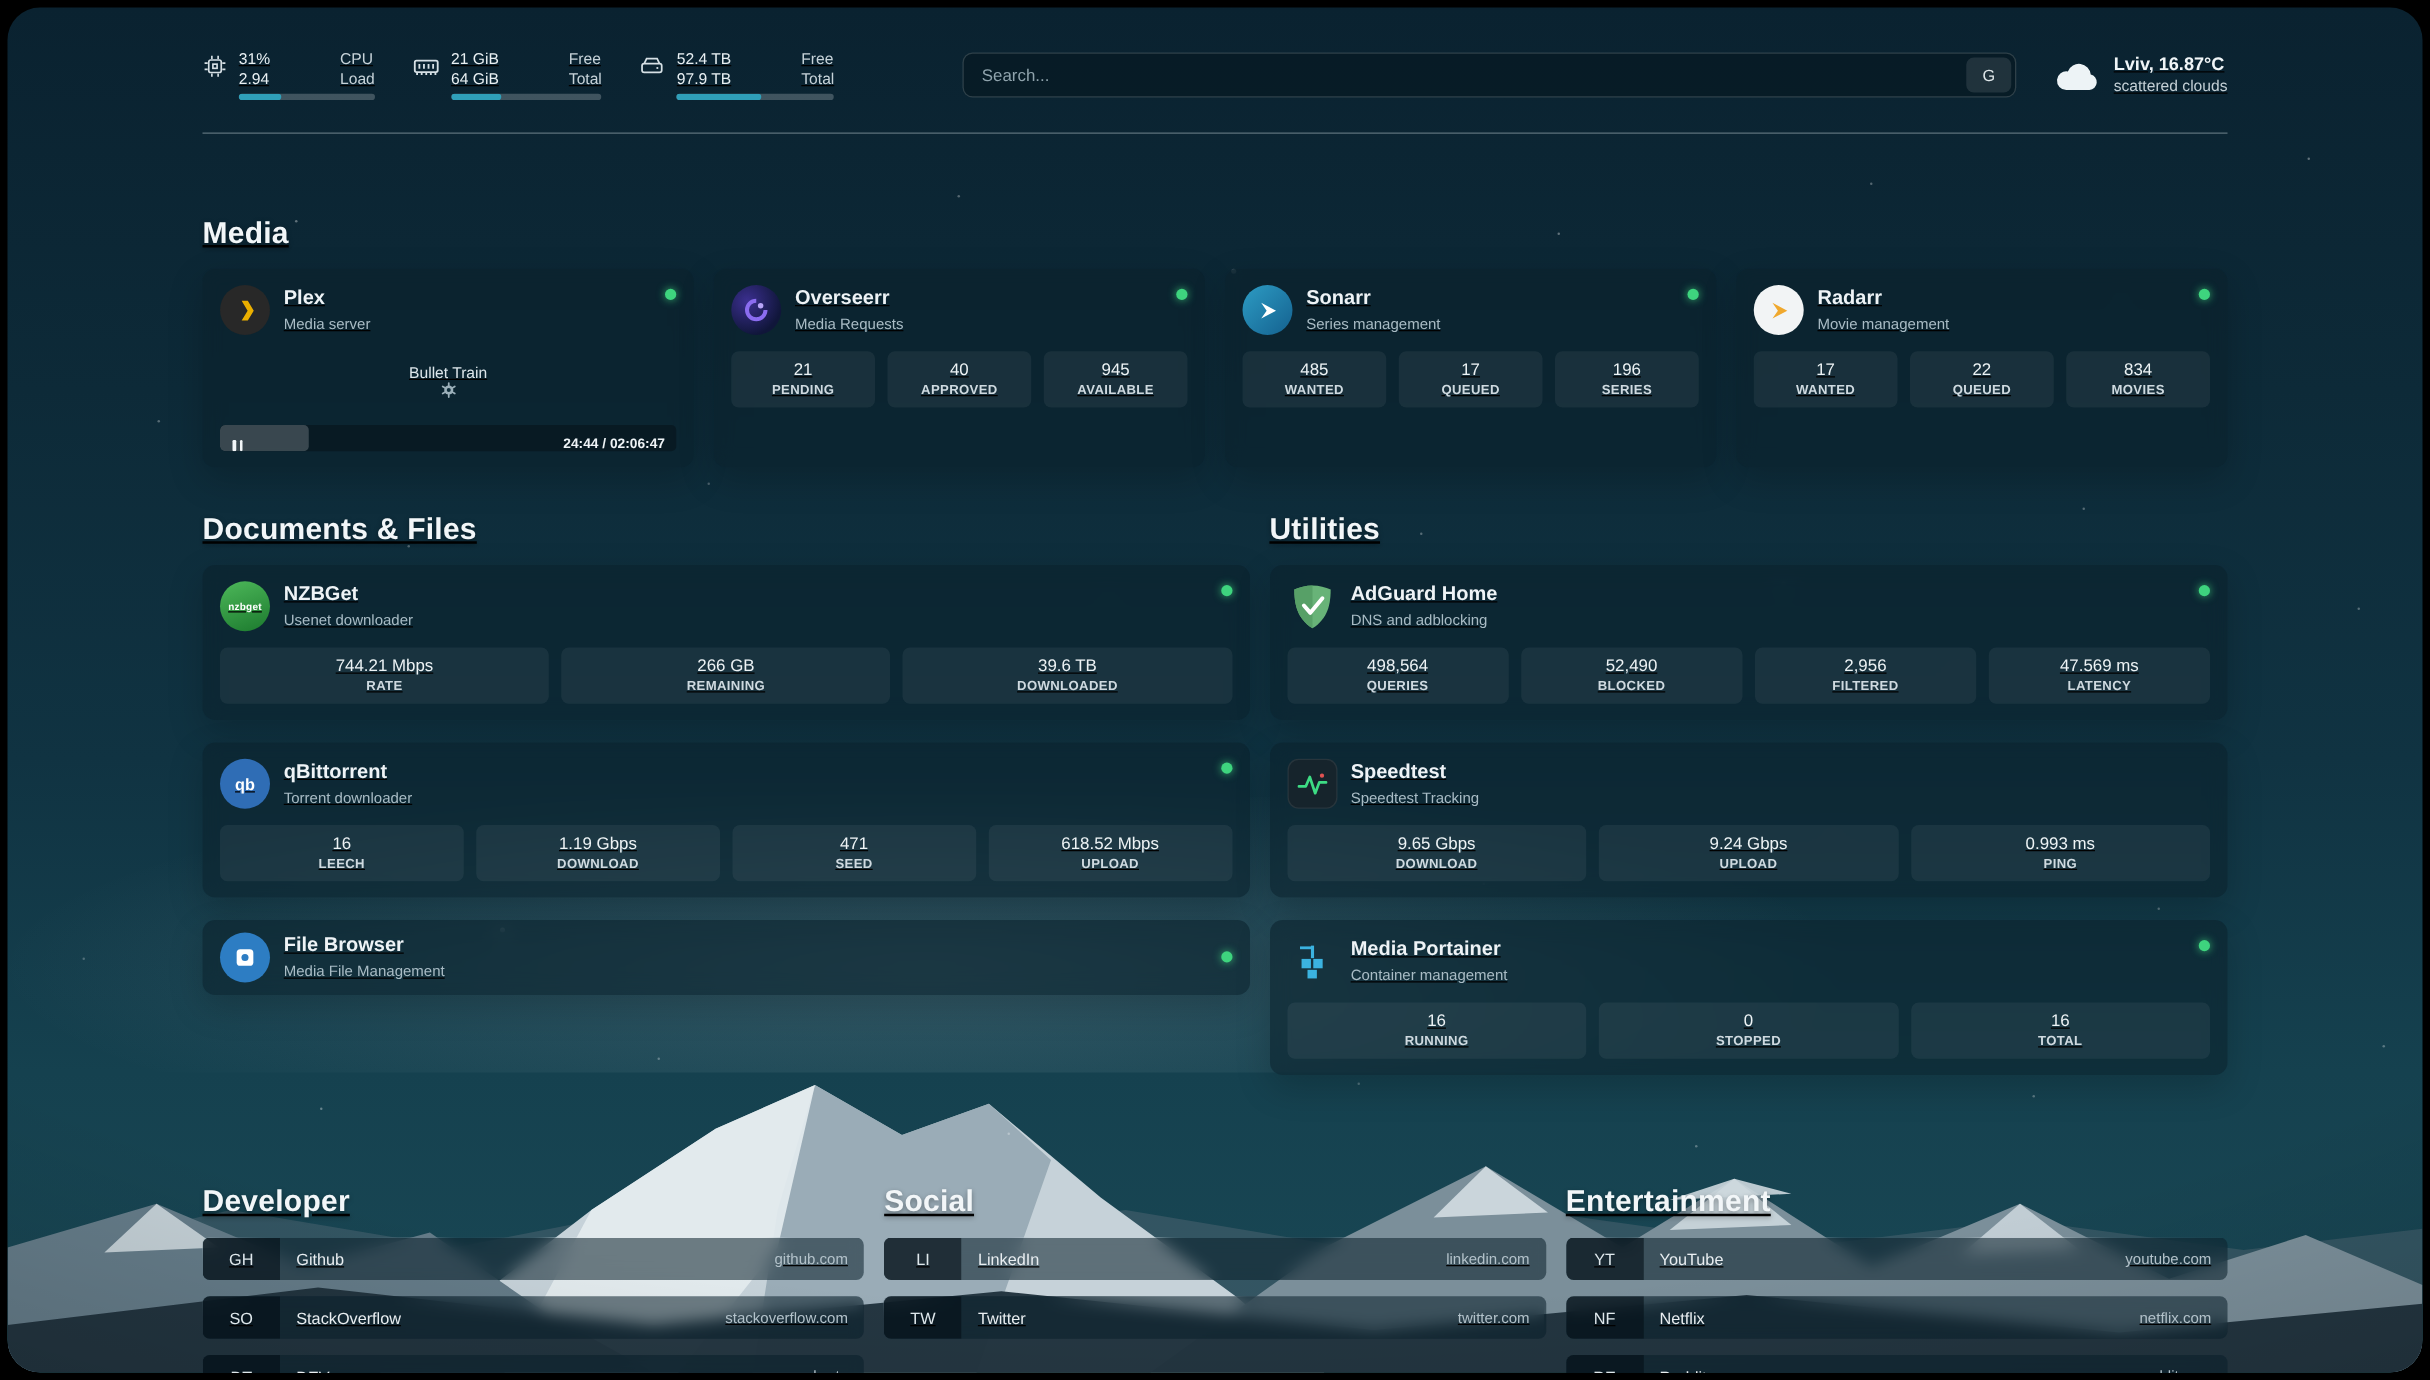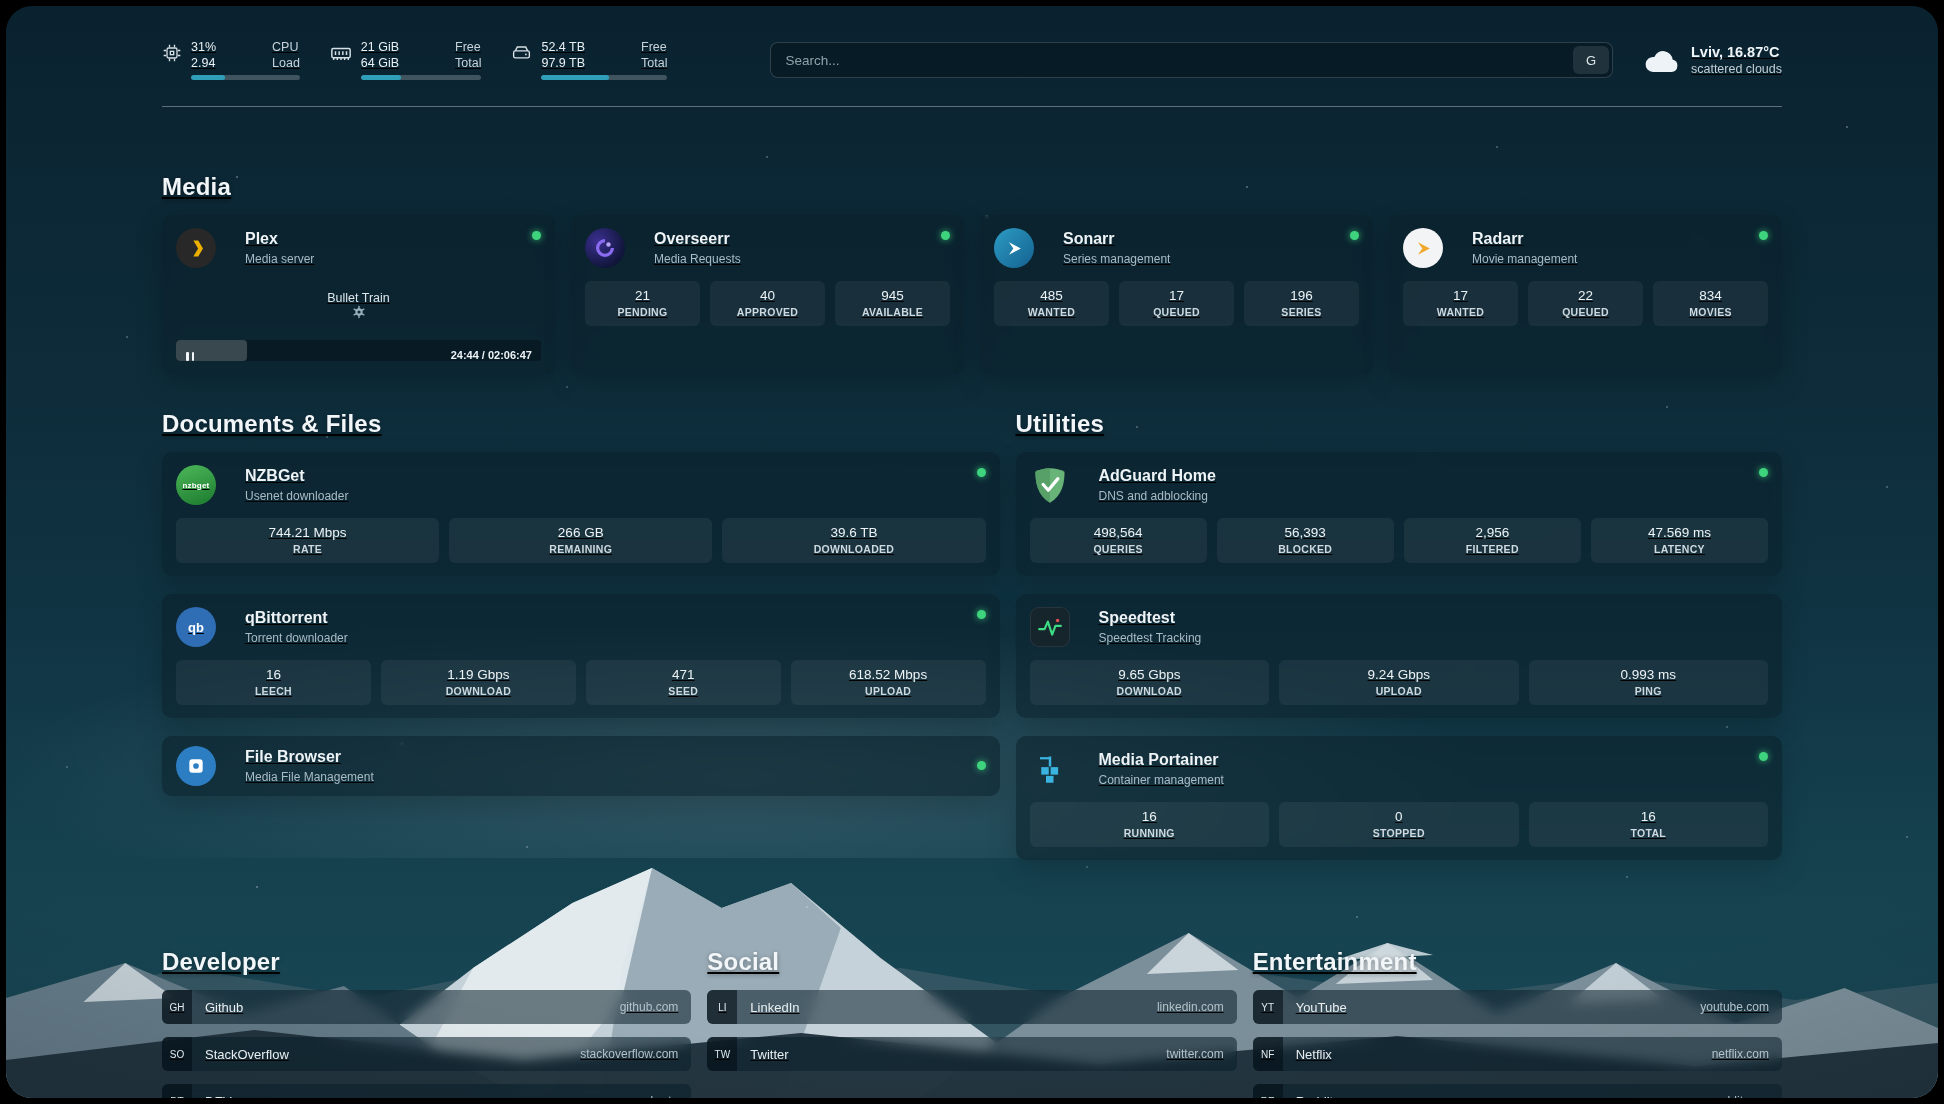--- a/index.html
+++ b/index.html
@@ -71,21 +71,21 @@
 
   
   .section-title { font-size:24px; font-weight:600; color:#f2f6f8; letter-spacing:.2px;
     text-shadow:0 1px 4px rgba(0,0,0,.35); }
   .media-title { margin-top:66px; margin-bottom:14px; }
 
   .media-grid { display:grid; grid-template-columns:repeat(4,1fr); gap:16px; }
 
   .card { position:relative; background:rgba(10,32,43,0.58); border-radius:10px; padding:13px 14px;
     backdrop-filter:blur(8px); box-shadow:0 10px 28px rgba(0,0,0,0.18); cursor:pointer; }
-  .card-head { display:flex; align-items:center; gap:29px; }
+  .card-head { display:flex; align-items:center; gap:11px; }
   .app-icon { width:40px; height:40px; display:flex; align-items:center; justify-content:center; flex-shrink:0; }
   .icon-circle { border-radius:50%; }
   .icon-rounded { border-radius:9px; }
   .app-titles { display:flex; flex-direction:column; }
   .app-name { font-size:16px; font-weight:600; color:#eef3f6; line-height:1.15; }
   .app-sub { font-size:12px; color:#a9bcc5; margin-top:3px; }
   .status-dot { position:absolute; top:16px; right:14px; width:9px; height:9px; border-radius:50%;
     background:#3ed47e; box-shadow:0 0 7px rgba(62,212,126,.85); }
 
   .stats-row { display:flex; gap:10px; margin-top:13px; }
@@ -109,22 +109,22 @@
   .col-title { margin-bottom:14px; }
   .col-stack { display:flex; flex-direction:column; gap:18px; }
   .card.slim { padding:10px 14px; }
   .card.slim .status-dot { top:25px; }
 
   
   .bookmarks { display:grid; grid-template-columns:1fr 1fr 1fr; gap:16px; margin-top:52px; }
   .bm-title { margin-bottom:14px;margin-top:36px; }
   .bm-row { display:flex; align-items:center; height:34px; background:rgba(10,31,41,0.55); border-radius:6px;
     margin-bottom:13px; overflow:hidden; backdrop-filter:blur(6px); cursor:pointer; }
-  .bm-abbr { width:30px; align-self:stretch; background:rgba(3,15,21,0.6); display:flex; align-items:center;
-    justify-content:center; font-size:10px; color:#dfe8ec; flex-shrink:0; }
+  .bm-abbr { width:62px; align-self:stretch; background:rgba(3,15,21,0.6); display:flex; align-items:center;
+    justify-content:center; font-size:13px; color:#dfe8ec; flex-shrink:0; }
   .bm-name { margin-left:13px; font-size:13px; color:#e9eef1; }
   .bm-domain { margin-left:auto; margin-right:13px; font-size:12px; color:#b3c2ca; }
 
   .nzb-text { font-size:8px; font-weight:700; color:#fff; letter-spacing:.2px; }
   .qb-text { font-size:13px; font-weight:700; color:#fff; }
 </style>
 </head>
 <body>
 
 <div class="screen">
@@ -468,21 +468,21 @@
                 <span class="app-sub">DNS and adblocking</span>
               </div>
               <span class="status-dot"></span>
             </div>
             <div class="stats-row">
                 <div class="stat">
                   <div class="stat-value">498,564</div>
                   <div class="stat-label">QUERIES</div>
                 </div>
                 <div class="stat">
-                  <div class="stat-value">56,393</div>
+                  <div class="stat-value">52,490</div>
                   <div class="stat-label">BLOCKED</div>
                 </div>
                 <div class="stat">
                   <div class="stat-value">2,956</div>
                   <div class="stat-label">FILTERED</div>
                 </div>
                 <div class="stat">
                   <div class="stat-value">47.569 ms</div>
                   <div class="stat-label">LATENCY</div>
                 </div>

